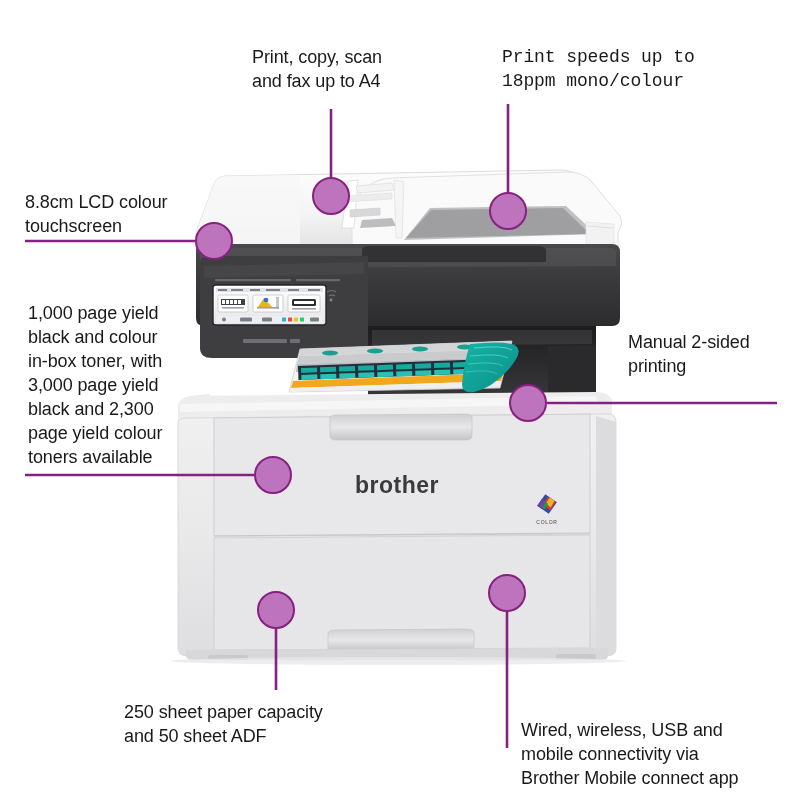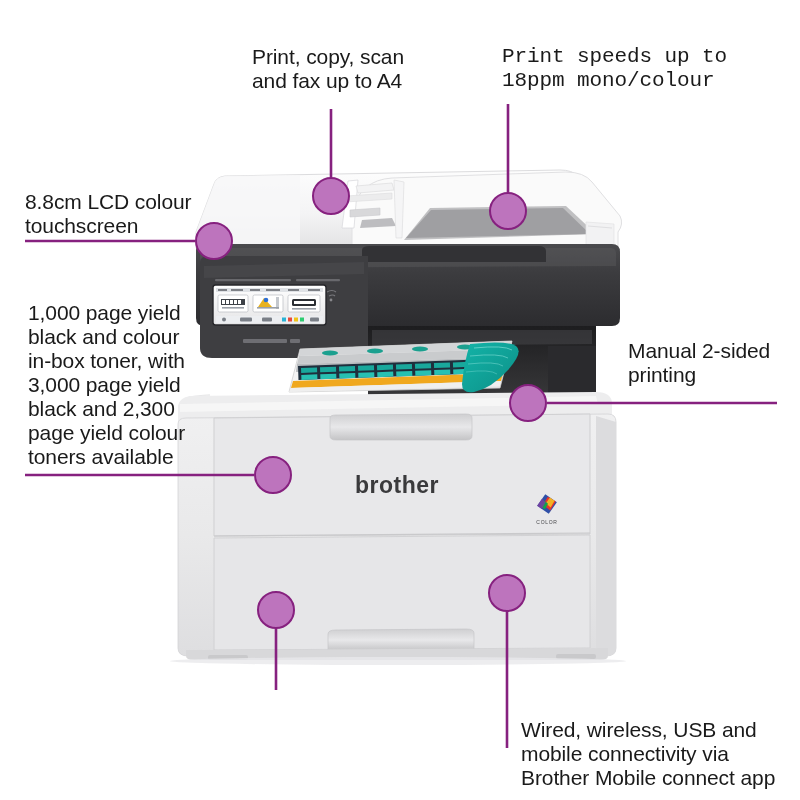--- a/index.html
+++ b/index.html
@@ -16,21 +16,21 @@
     width: 800px;
     height: 800px;
     background: #ffffff;
     overflow: hidden;
   }
 
   
   .callout {
     position: absolute;
     color: #1a1a1a;
-    font-size: 21px;
+    font-size: 18px;
     line-height: 24px;
     letter-spacing: -0.1px;
     white-space: pre-line;
   }
 
   
   #connectors {
     position: absolute;
     left: 0; top: 0;
     width: 800px;
@@ -329,21 +329,23 @@
 touchscreen</div>
 
   <div class="callout" style="left:28px; top:301px; width:180px;">1,000 page yield
 black and colour
 in-box toner, with
 3,000 page yield
 black and 2,300
 page yield colour
 toners available</div>
 
-  <div class="callout" style="left:628px; top:339px; width:170px;">Manual 2-sided
+  <div class="callout" style="left:628px; top:330px; width:170px;">Manual 2-sided
 printing</div>
 
+  <div class="callout" style="left:124px; top:700px; width:260px;">250 sheet paper capacity
+and 50 sheet ADF</div>
 
   <div class="callout" style="left:521px; top:678px; width:270px;margin-top:40px;">Wired, wireless, USB and
 mobile connectivity via
 Brother Mobile connect app</div>
 
 </div>
 
 </body></html>

